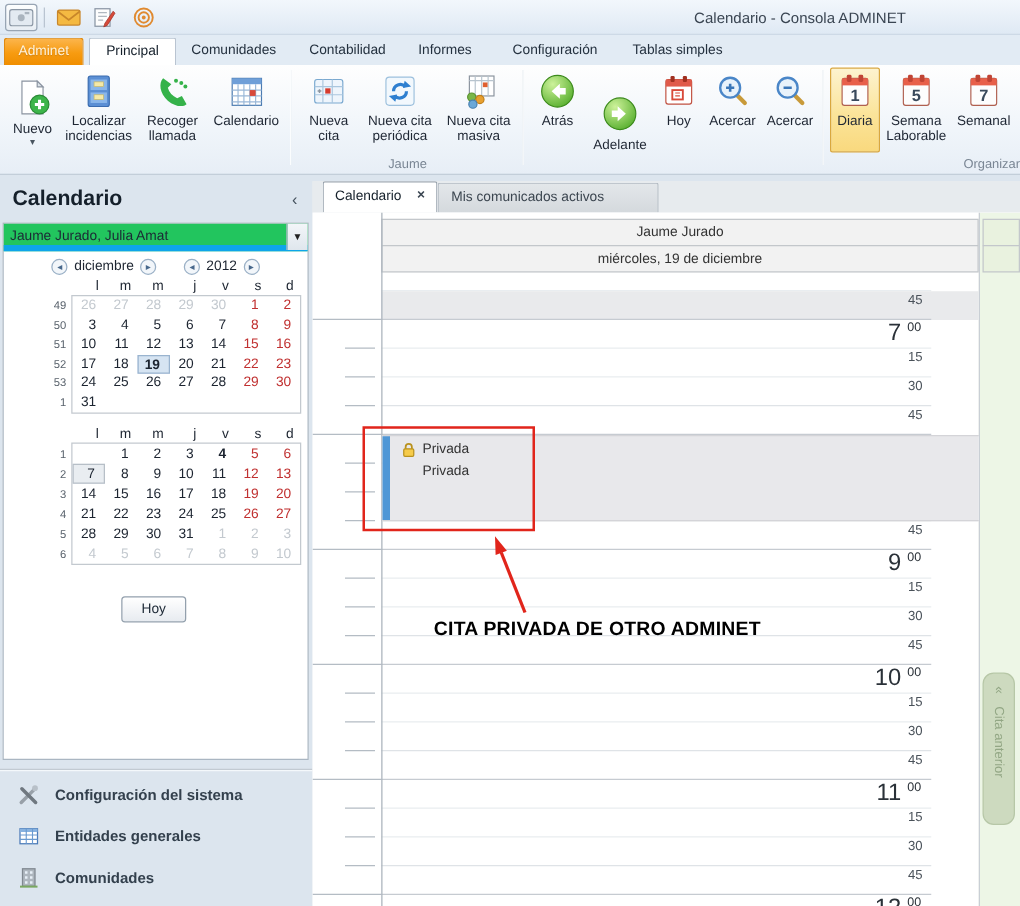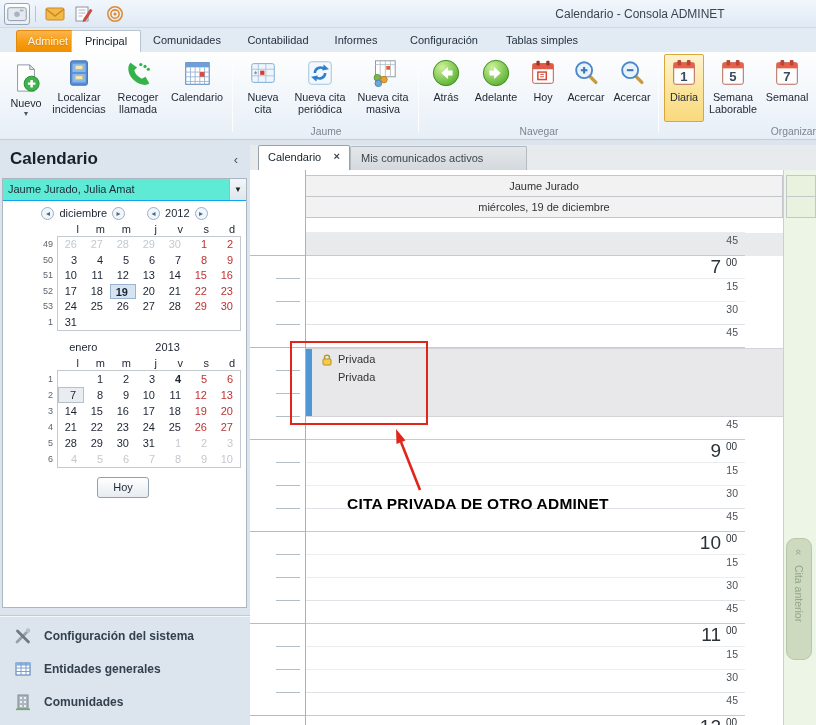--- a/index.html
+++ b/index.html
@@ -39,21 +39,21 @@
   .rbtn .caret{font-size:8px;color:#4a5560;line-height:5px;margin-top:2px;}
   .rbtn-sel{background:linear-gradient(#fdf3cf,#fbe49a 55%,#f9d97e);
     border:1px solid #d9a73e;border-radius:2px;padding-top:1px;}
   .rgrouplabel{position:absolute;top:74px;height:13px;font-size:10.3px;color:#7a8694;text-align:center;white-space:nowrap;overflow:hidden;}
 
   
   #sidebar{position:absolute;left:0;top:145px;width:250px;height:580px;background:#dce5ee;}
   #sidebar-title{position:absolute;left:10px;top:4px;font-size:17px;font-weight:bold;color:#15202b;}
   #sidebar-collapse{position:absolute;right:12px;top:7px;font-size:13px;color:#45525e;}
   #side-panel{position:absolute;left:2px;top:33px;width:245px;height:430px;background:#fff;border:1px solid #aab6c2;}
-  #owner-dd{position:relative;height:22px;border-bottom:1px solid #0ea5e9;background:#5eead4;}
+  #owner-dd{position:relative;height:22px;border-bottom:5px solid #0ea5e9;background:#22c55e;}
   #owner-dd .txt{position:absolute;left:5px;top:4px;font-size:11px;color:#1c2835;}
   #owner-dd .btn{position:absolute;right:0;top:0;width:17px;height:21px;border-left:1px solid #aab6c2;
     background:linear-gradient(#f3f6f9,#dfe6ed);display:flex;align-items:center;justify-content:center;
     font-size:8px;color:#3c4document650;}
 
   .month{position:absolute;left:0;width:243px;}
   .mnav{height:16px;display:flex;justify-content:center;align-items:center;gap:22px;font-size:11px;color:#1c2430;}
   .mnav .grp{display:flex;align-items:center;gap:5px;}
   .cnav{width:13px;height:13px;border:1px solid #9ab0c6;border-radius:50%;background:#f2f6fa;
     font-size:8px;line-height:11px;text-align:center;color:#48688c;}
@@ -162,21 +162,21 @@
             <circle cx="10" cy="10" r="8" fill="none" stroke="#e08a30" stroke-width="1.7"></circle>
             <circle cx="10" cy="10" r="4.6" fill="none" stroke="#e08a30" stroke-width="1.7"></circle>
             <circle cx="10" cy="10" r="1.7" fill="#e08a30"></circle>
           </svg>
       </div>
     </div>
     <div id="window-title">Calendario - Consola ADMINET</div>
   </div>
 
   <div id="tabrow">
-    <div class="rtab rtab-app" style="left:16px;width:64px">Adminet</div>
+    <div class="rtab rtab-app" style="left:3px;width:64px">Adminet</div>
     <div class="rtab rtab-active" style="left:71px;width:70px">Principal</div>
     <div class="rtab rtab-plain" style="left:145px;width:84px">Comunidades</div>
     <div class="rtab rtab-plain" style="left:237px;width:82px">Contabilidad</div>
     <div class="rtab rtab-plain" style="left:325px;width:62px">Informes</div>
     <div class="rtab rtab-plain" style="left:402px;width:84px">Configuración</div>
     <div class="rtab rtab-plain" style="left:500px;width:84px">Tablas simples</div>
   </div>
 
   <div id="ribbon">
     <div class="rsep" style="left:232px"></div>
@@ -277,21 +277,21 @@
                   <stop offset="0" stop-color="#cdf29a"></stop>
                   <stop offset="1" stop-color="#47a51f"></stop>
                 </radialGradient>
               </defs>
               <circle cx="16" cy="16" r="13.5" fill="url(#grB)" stroke="#3c8a1c"></circle>
               <path d="M18 9.5L11 16l7 6.5v-3.8h5v-5.4h-5z" fill="#fff"></path>
             </svg>
           </span>
           <span class="lb">Atrás</span>
         </div>
-        <div class="rbtn" style="width: 56px;">
+        <div class="rbtn" style="width: 56px; justify-content: flex-end;">
           <span class="ico">
             <svg viewBox="0 0 32 32">
               <defs>
                 <radialGradient id="grF" cx=".35" cy=".28" r=".9">
                   <stop offset="0" stop-color="#cdf29a"></stop>
                   <stop offset="1" stop-color="#47a51f"></stop>
                 </radialGradient>
               </defs>
               <circle cx="16" cy="16" r="13.5" fill="url(#grF)" stroke="#3c8a1c"></circle>
               <path d="M14 9.5l7 6.5-7 6.5v-3.8H9v-5.4h5z" fill="#fff"></path>
@@ -366,21 +366,20 @@
               <rect x="8" y="2" width="4" height="6" rx="1.2" fill="#c04434"></rect>
               <rect x="18" y="2" width="4" height="6" rx="1.2" fill="#c04434"></rect>
               <text x="15" y="24.5" font-size="14" font-weight="bold" text-anchor="middle" fill="#3a4a5c" font-family="Liberation Sans,sans-serif">7</text>
             </svg>
           </span>
           <span class="lb">Semanal</span>
         </div>
         <div class="rbtn" style="width: 54px;"></div>
       </div>
     <div class="rgrouplabel" style="left:238px;width:176px">Jaume</div>
-    <div class="rgrouplabel" style="left:424px;width:230px">Navegar</div>
     <div class="rgrouplabel" style="left:700px;width:116px;text-align:right">Organizar</div>
   </div>
 
   <div id="sidebar">
     <div id="sidebar-title">Calendario</div>
     <div id="sidebar-collapse">‹</div>
 
     <div id="side-panel">
       <div id="owner-dd">
         <span class="txt">Jaume Jurado, Julia Amat</span>
@@ -469,32 +468,20 @@
                 <span class=""></span>
                 <span class=""></span>
                 <span class=""></span>
                 <span class=""></span>
                 <span class=""></span>
               </div>
             </div>
           </div>
         </div>
       <div id="month-1" class="month" style="top: 160px; --rh: 16px;">
-          <div class="mnav">
-            <span class="grp">
-              <span class="cnav hid">◂</span>
-              <span>enero</span>
-              <span class="cnav hid">▸</span>
-            </span>
-            <span class="grp">
-              <span class="cnav hid">◂</span>
-              <span>2013</span>
-              <span class="cnav hid">▸</span>
-            </span>
-          </div>
           <div class="mhead">
             <span>l</span>
             <span>m</span>
             <span>m</span>
             <span>j</span>
             <span>v</span>
             <span>s</span>
             <span>d</span>
           </div>
           <div class="mbody">

